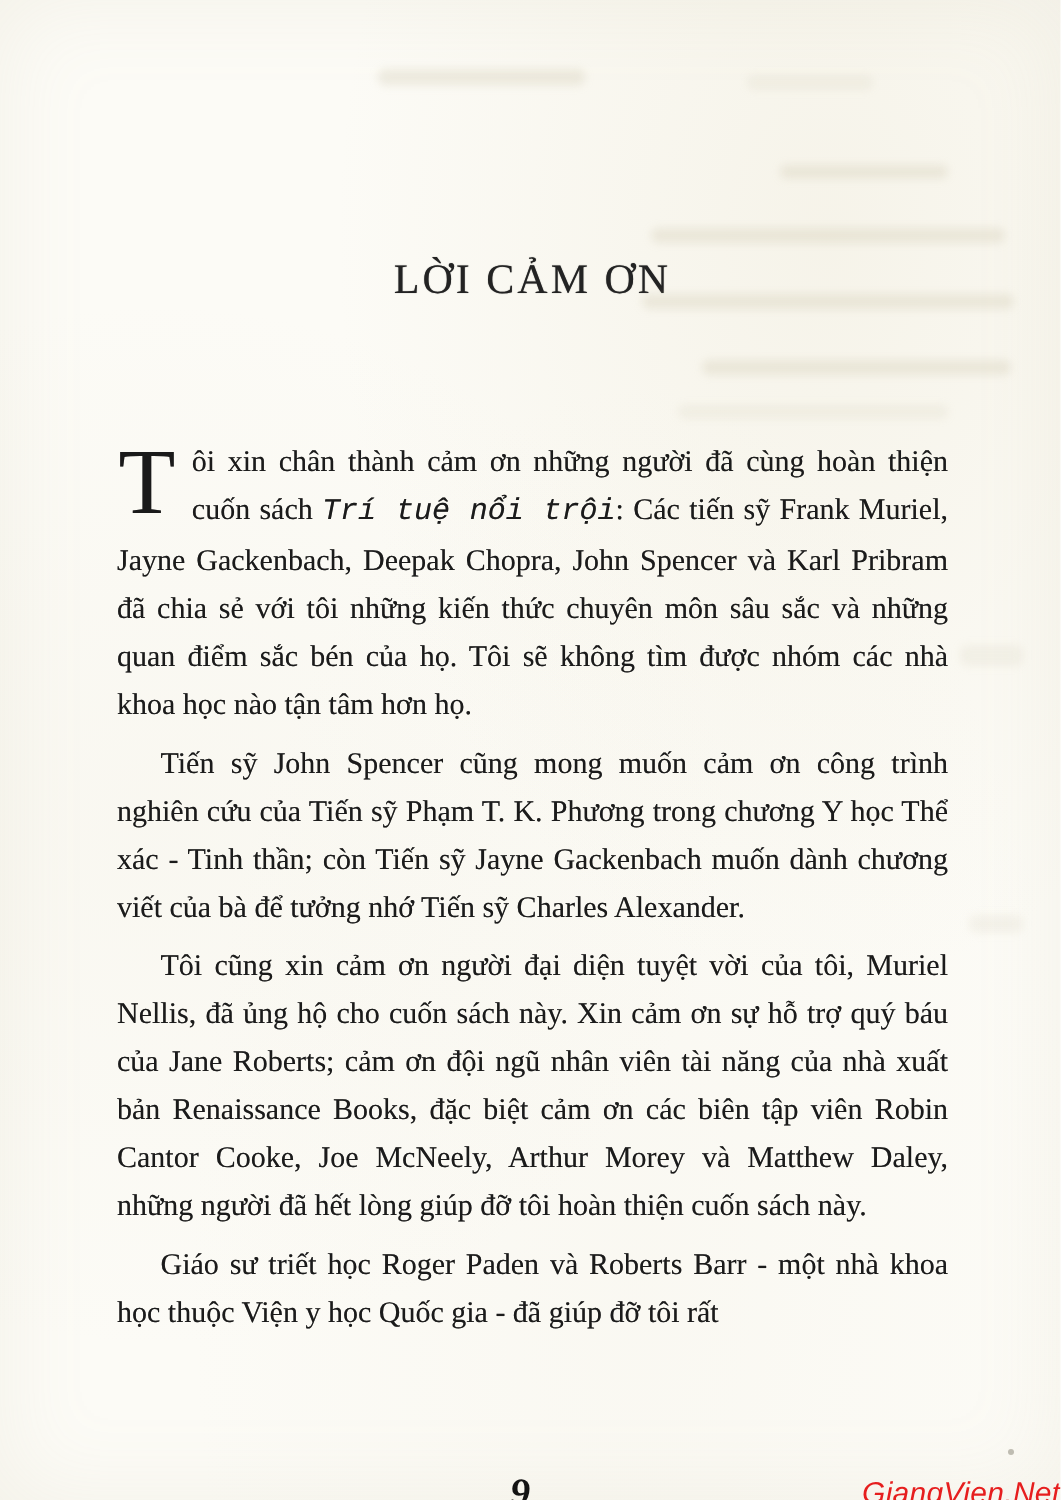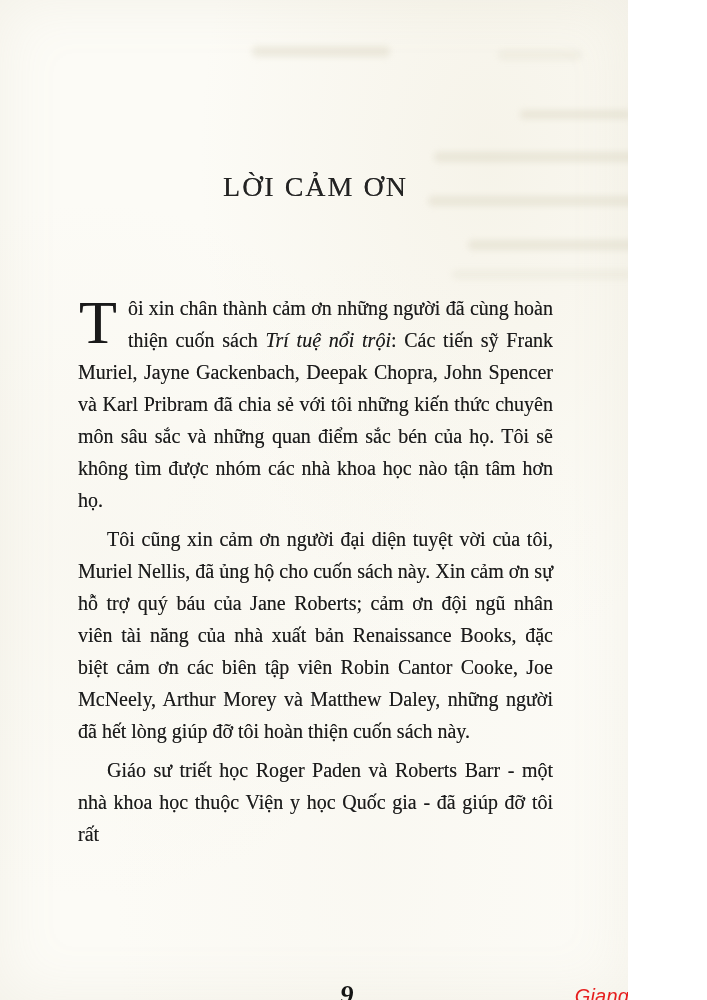--- a/index.html
+++ b/index.html
@@ -2,21 +2,21 @@
 <html><head>
 <meta charset="utf-8">
 <style>
   html, body {
     margin: 0;
     padding: 0;
     background: #ffffff;
   }
   .page {
     position: relative;
-    width: 628px;
+    width: 707px;
     height: 1000px;
     overflow: hidden;
     box-sizing: border-box;
     padding: 0 75px 0 78px;
     color: #1b1b1b;
     font-family: "Liberation Serif", serif;
     background:
       radial-gradient(ellipse at 78% 16%, rgba(224,216,188,0.22), transparent 42%),
       radial-gradient(ellipse at 15% 55%, rgba(228,222,202,0.12), transparent 45%),
       radial-gradient(ellipse at 60% 85%, rgba(230,224,205,0.10), transparent 50%),
@@ -52,21 +52,21 @@
   .body-text p { margin: 0 0 7px 0; }
   .body-text p.indent { text-indent: 29px; }
   .dropcap {
     float: left;
     font-size: 62px;
     line-height: 50px;
     padding: 5px 11px 0 1px;
     font-weight: 500;
     color: #1a1a1a;
   }
-  .body-text em { font-style: italic; }
+  .body-text em { font-style: italic; font-family: Liberation Mono, monospace; }
 
   .footer {
     position: absolute;
     top: 985px;
     left: 0;
     width: 707px;
     text-align: right;
     font-style: italic;
   }
   .watermark {
@@ -107,20 +107,21 @@
   <div class="bleed light" style="left:640px; top:430px; width:42px;  height:14px;"></div>
   <div class="bleed light" style="left:646px; top:610px; width:36px;  height:12px;"></div>
   <div class="speck" style="left:672px; top:966px;"></div>
 
   <h1 class="title">LỜI CẢM ƠN</h1>
 
   <div class="body-text">
     <p>
       <span class="dropcap">T</span><span>ôi xin chân thành cảm ơn những người đã cùng hoàn thiện cuốn sách </span><em>Trí tuệ nổi trội</em><span>: Các tiến sỹ Frank Muriel, Jayne Gackenbach, Deepak Chopra, John Spencer và Karl Pribram đã chia sẻ với tôi những kiến thức chuyên môn sâu sắc và những quan điểm sắc bén của họ. Tôi sẽ không tìm được nhóm các nhà khoa học nào tận tâm hơn họ.</span>
     </p>
+    <p class="indent">Tiến sỹ John Spencer cũng mong muốn cảm ơn công trình nghiên cứu của Tiến sỹ Phạm T. K. Phương trong chương Y học Thể xác - Tinh thần; còn Tiến sỹ Jayne Gackenbach muốn dành chương viết của bà để tưởng nhớ Tiến sỹ Charles Alexander.</p>
     <p class="indent">Tôi cũng xin cảm ơn người đại diện tuyệt vời của tôi, Muriel Nellis, đã ủng hộ cho cuốn sách này. Xin cảm ơn sự hỗ trợ quý báu của Jane Roberts; cảm ơn đội ngũ nhân viên tài năng của nhà xuất bản Renaissance Books, đặc biệt cảm ơn các biên tập viên Robin Cantor Cooke, Joe McNeely, Arthur Morey và Matthew Daley, những người đã hết lòng giúp đỡ tôi hoàn thiện cuốn sách này.</p>
     <p class="indent">Giáo sư triết học Roger Paden và Roberts Barr - một nhà khoa học thuộc Viện y học Quốc gia - đã giúp đỡ tôi rất</p>
   </div>
 
   <div class="footer">
     <span class="watermark">GiangVien.Net</span>
     <span class="page-number">9</span>
   </div>
 
 </div>

